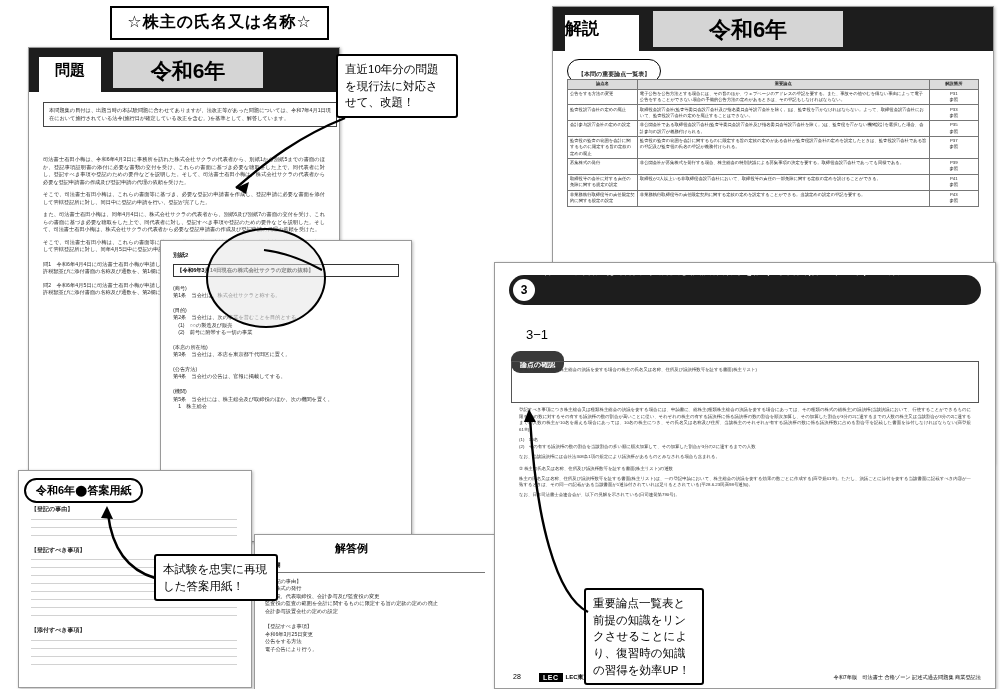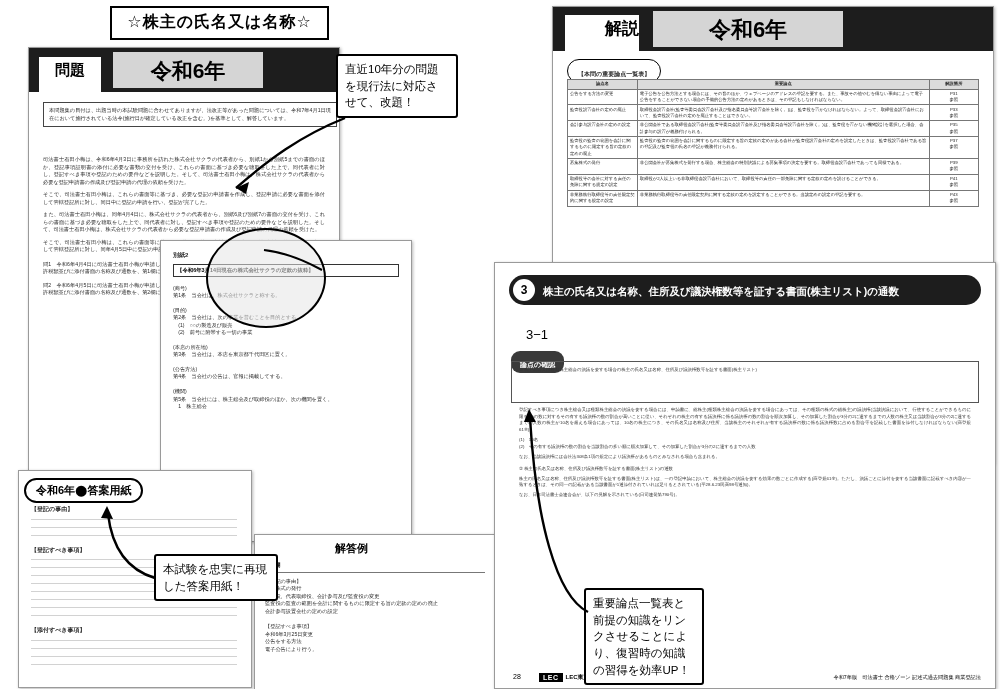--- a/index.html
+++ b/index.html
@@ -120,21 +120,21 @@
     <div class="small" style="margin-top:8px;">【登記すべき事項】</div>
     <div class="small">令和6年3月25日変更</div>
     <div class="small">公告をする方法</div>
     <div class="small">電子公告により行う。</div>
   </div>
 </div>
 
 <div class="page" style="left:552px;top:6px;width:440px;height:456px;">
   <div class="bar" style="left:0;top:0;width:440px;height:44px;"></div>
   <div style="position:absolute;left:12px;top:8px;width:74px;height:40px;background:#fff;color:#000;
-              font-size:17px;font-weight:bold;text-align:right;line-height:28px;">解説</div>
+              font-size:17px;font-weight:bold;text-align:left;line-height:28px;">解説</div>
   <div class="grey-block" style="left:100px;top:4px;width:190px;height:36px;background:#d5d5d5;border:none;"></div>
   <div style="position:absolute;left:100px;top:9px;width:190px;height:28px;text-align:center;
               font-size:22px;font-weight:bold;line-height:28px;">令和6年</div>
 
   <div style="position:absolute;left:14px;top:52px;border:1.5px solid #000;border-radius:20px;padding:2px 10px;">
     <span class="small" style="font-size:6px;font-weight:bold;">【本問の重要論点一覧表】</span>
   </div>
 
   <div style="position:absolute;left:14px;top:72px;width:412px;">
     <table class="lt">
@@ -199,21 +199,21 @@
   </div>
 </div>
 
 <div class="page" style="left:494px;top:262px;width:500px;height:425px;">
 
   <div style="position:absolute;left:14px;top:12px;width:472px;height:30px;background:#1d1d1d;border-radius:15px;"></div>
   <div style="position:absolute;left:18px;top:16px;width:22px;height:22px;border-radius:50%;background:#fff;
               color:#000;font-size:12px;font-weight:bold;text-align:center;line-height:22px;">
     <span>3</span>
   </div>
-  <div style="position:absolute;left:48px;top:21px;width:432px;color:#fff;font-size:10.5px;font-weight:bold;line-height:1.35;">株主の氏名又は名称、住所及び議決権数等を証する書面(株主リスト)の通数</div>
+  <div style="position:absolute;left:48px;top:0;width:432px;color:#fff;font-size:10.5px;font-weight:normal;line-height:1.35;">株主の氏名又は名称、住所及び議決権数等を証する書面(株主リスト)の通数</div>
 
   <div style="position:absolute;left:16px;top:64px;font-size:13px;font-weight:normal;margin-left:15px;">3−1</div>
 
   <div style="position:absolute;left:16px;top:88px;background:#3a3a3a;color:#fff;border-radius:9px;padding:2px 9px;">
     <span style="font-size:7px;font-weight:bold;">論点の確認</span>
   </div>
   <div style="position:absolute;left:16px;top:98px;width:466px;height:40px;border:1px solid #555;"></div>
 
   <div style="position:absolute;left:24px;top:104px;width:452px;">
     <div class="xsmall">① 株主総会又は種類株主総会の決議を要する場合の株主の氏名又は名称、住所及び議決権数等を証する書面(株主リスト)</div>

